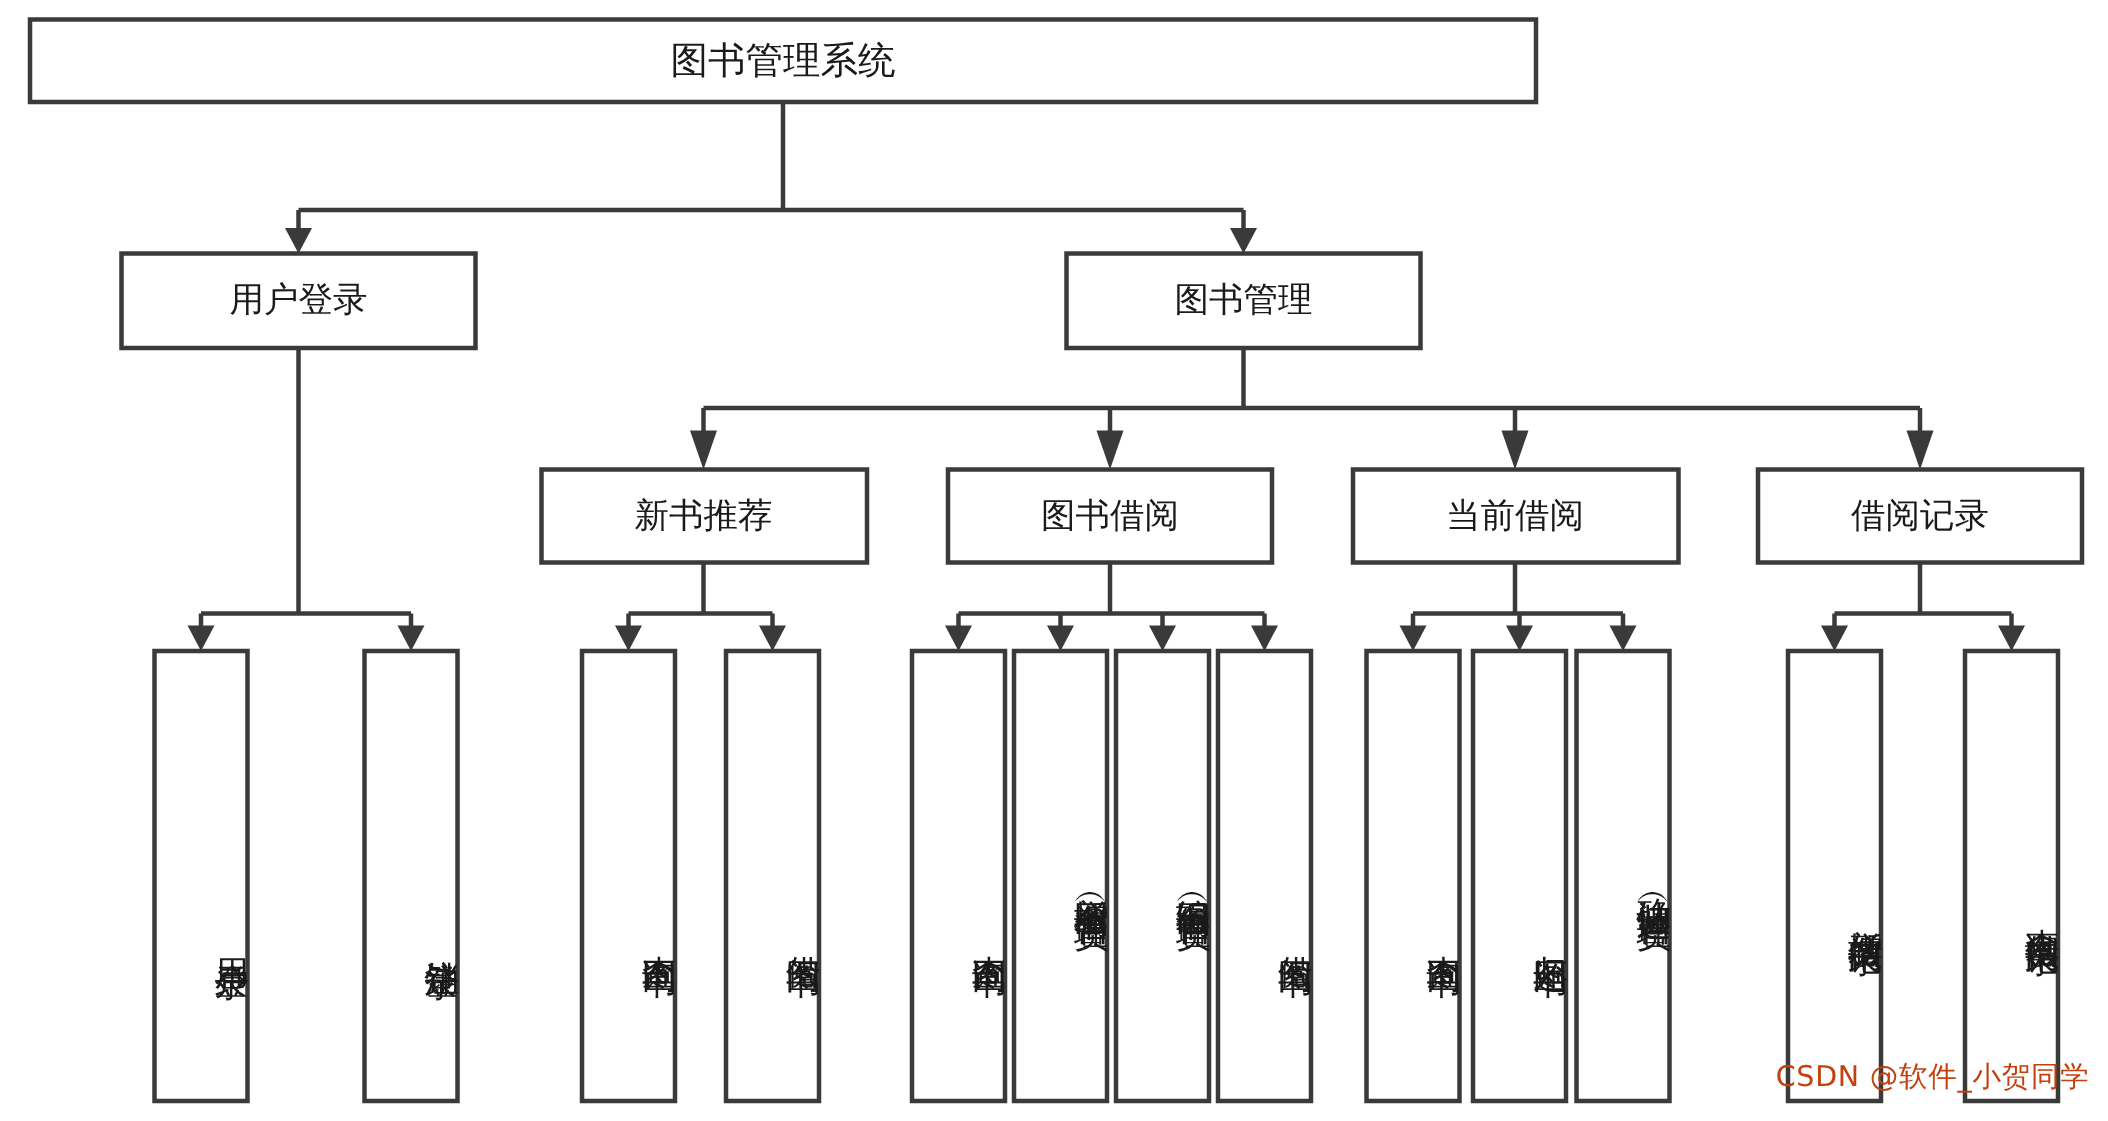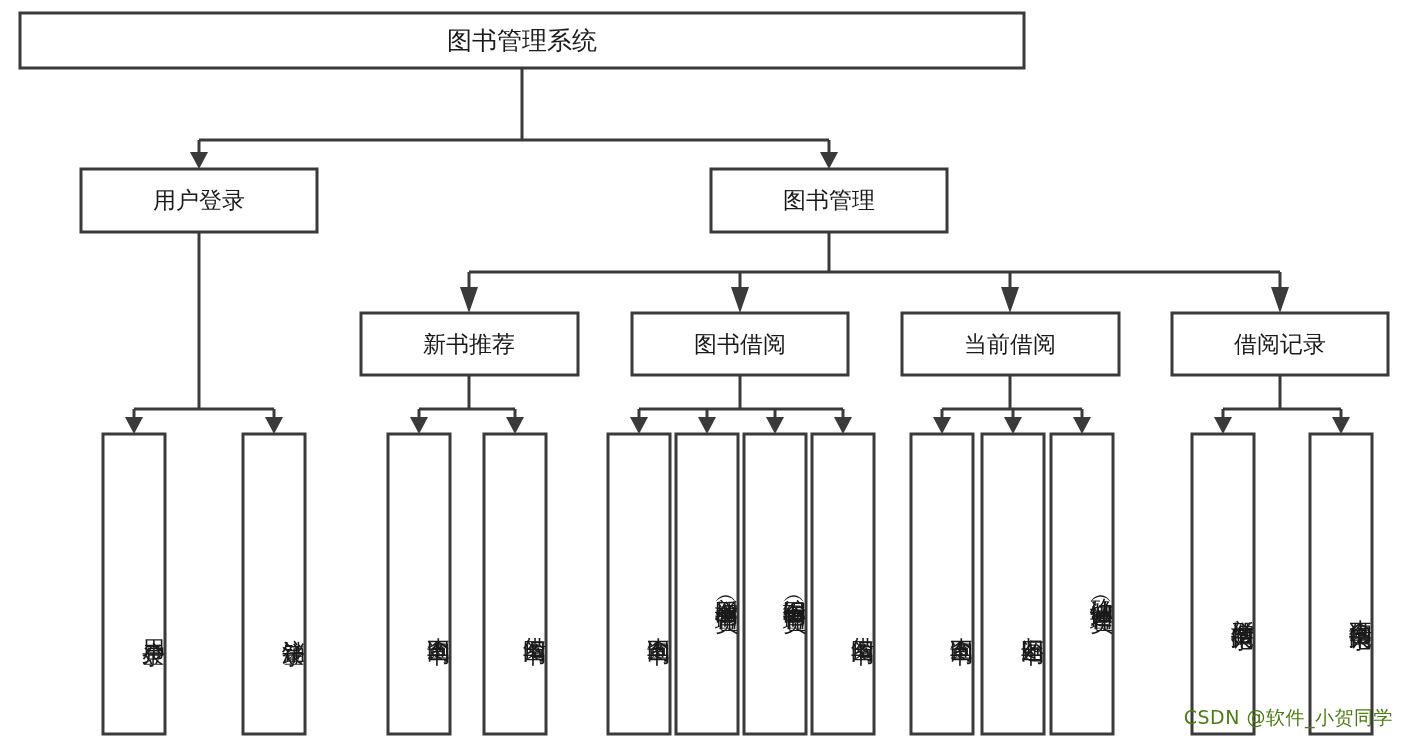--- a/index.html
+++ b/index.html
@@ -48,21 +48,21 @@
     justify-content:center;
     white-space:nowrap;
     pointer-events:none;
   }
   .watermark{
     position:absolute;
     right:12px;
     bottom:6px;
     font-family:"DejaVu Sans","Liberation Sans",sans-serif;
     font-size:19px;
-    color:#4d7c0f;
+    color:#c2410c;
     white-space:nowrap;
     letter-spacing:0.5px;
     margin-left:25px;
   }
 </style>
 </head>
 <body>
 
 <div id="diagram-root">
 

